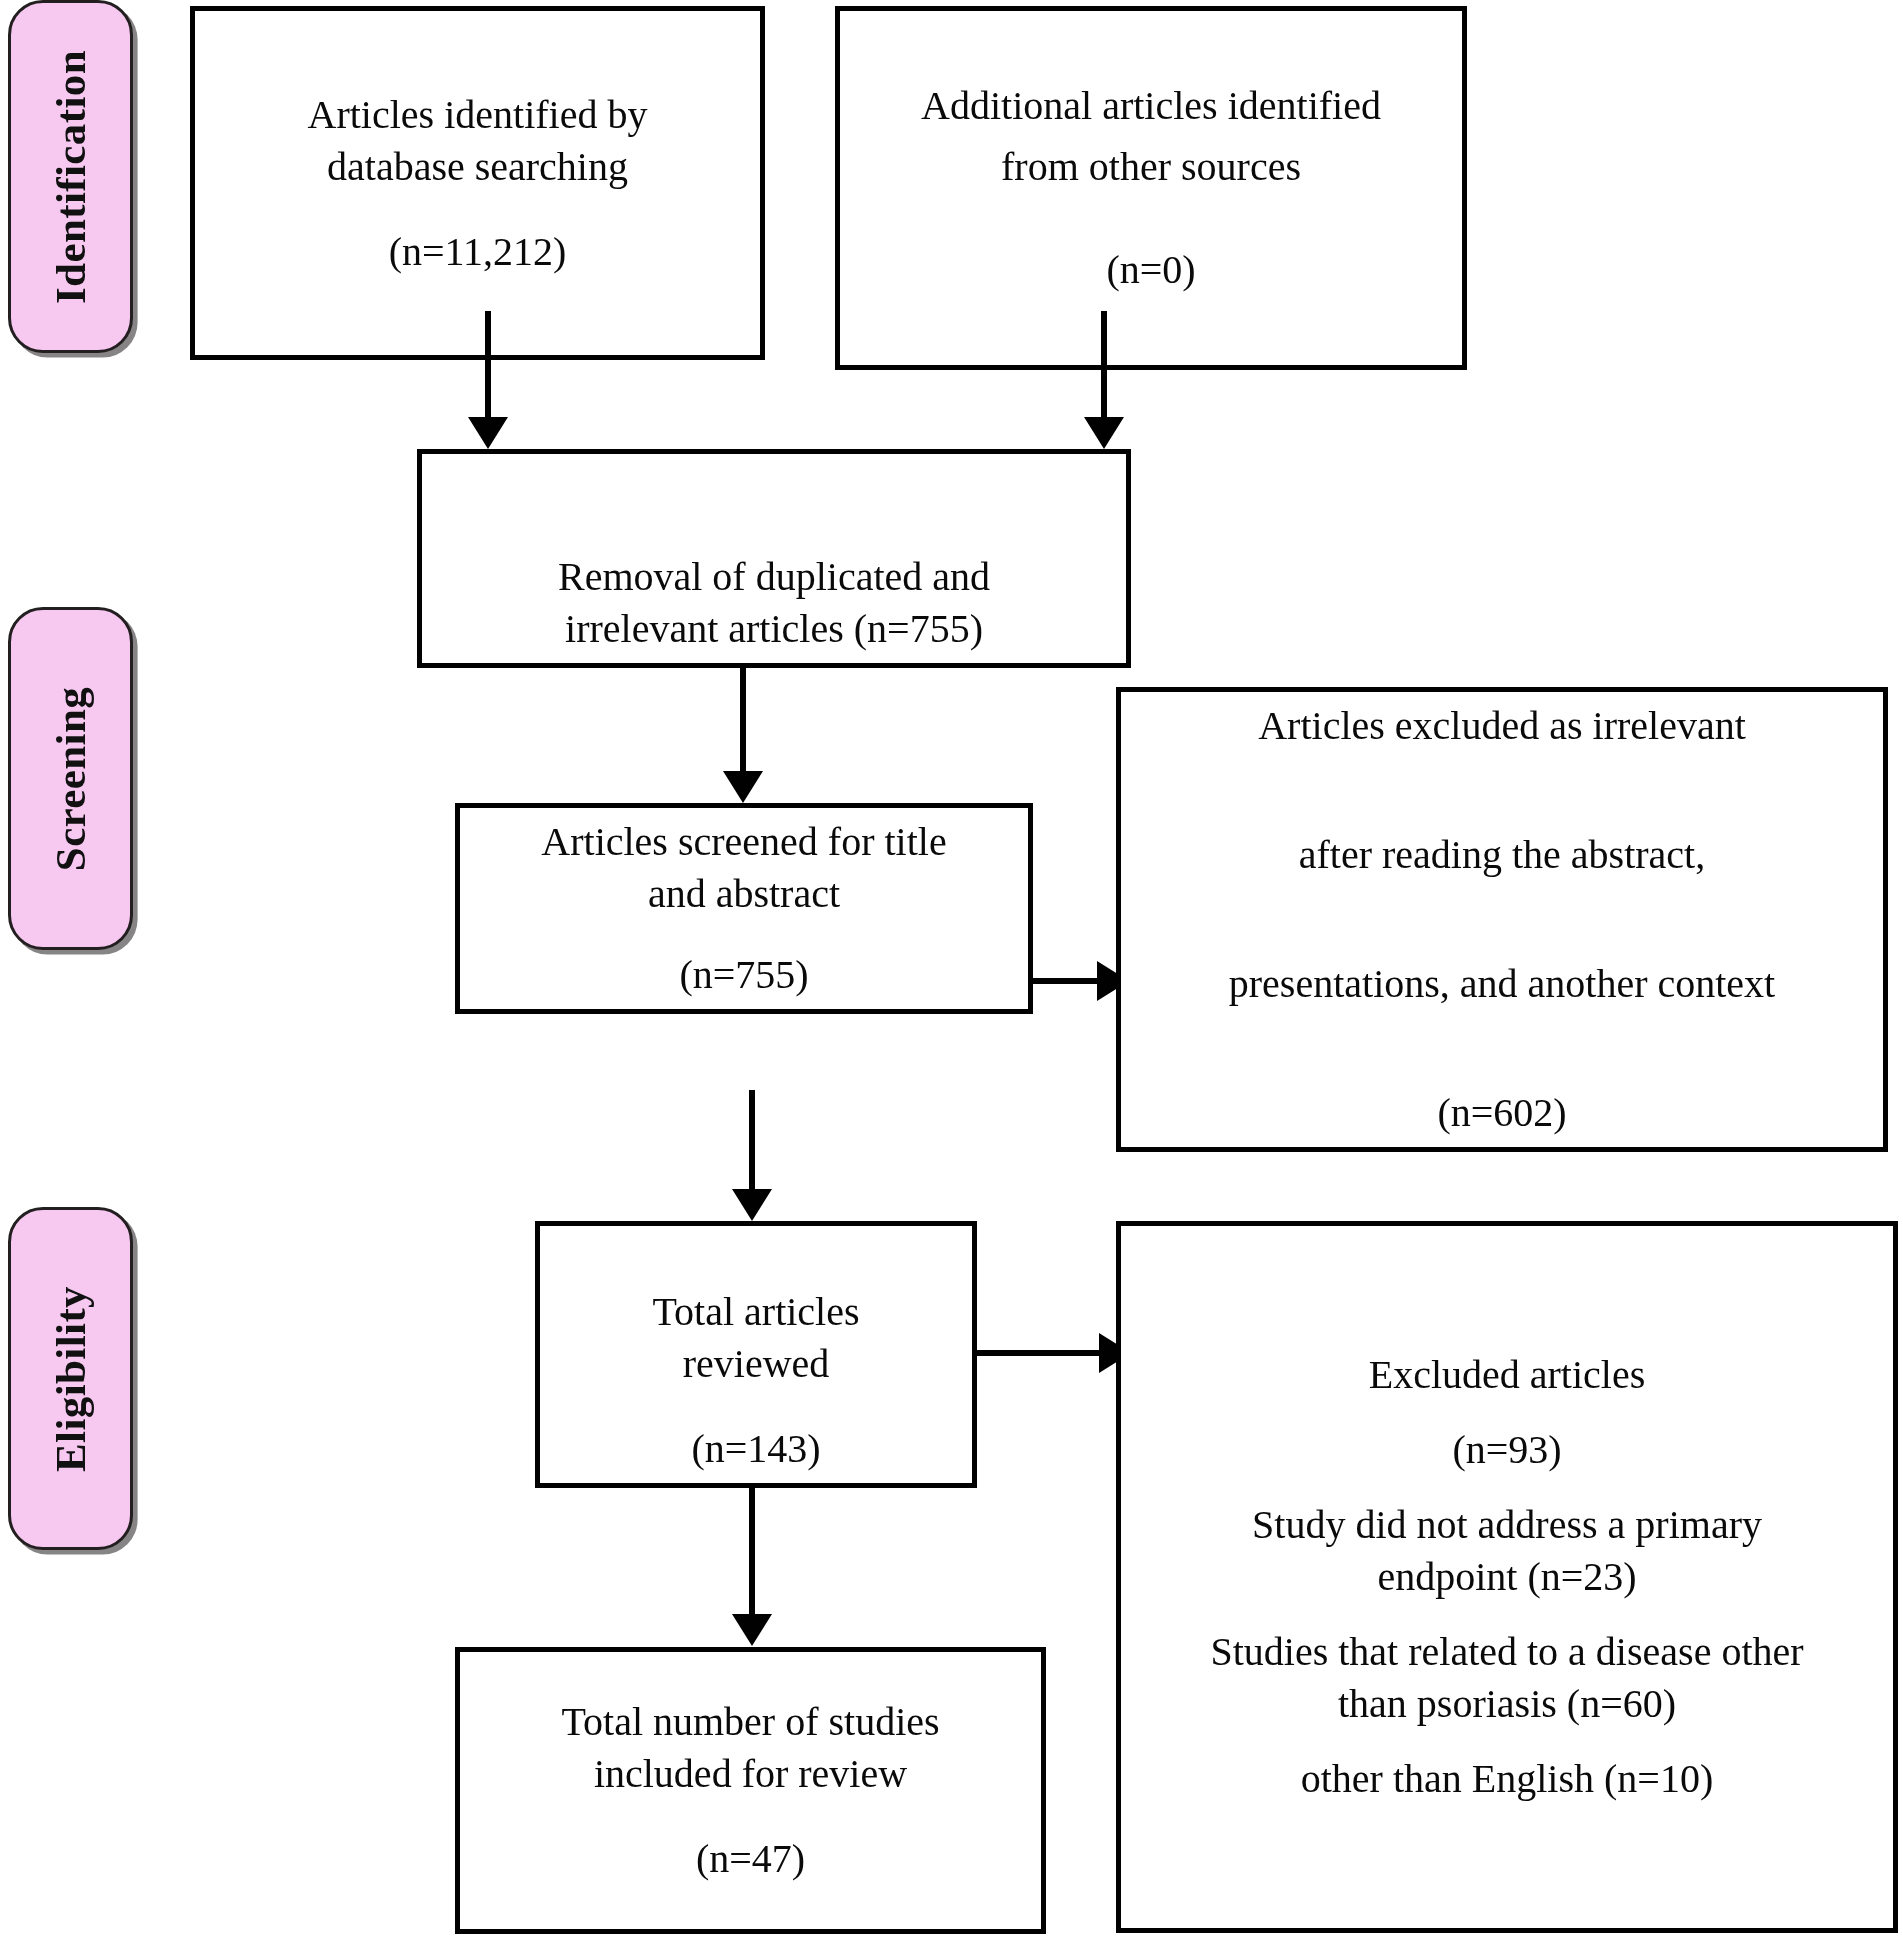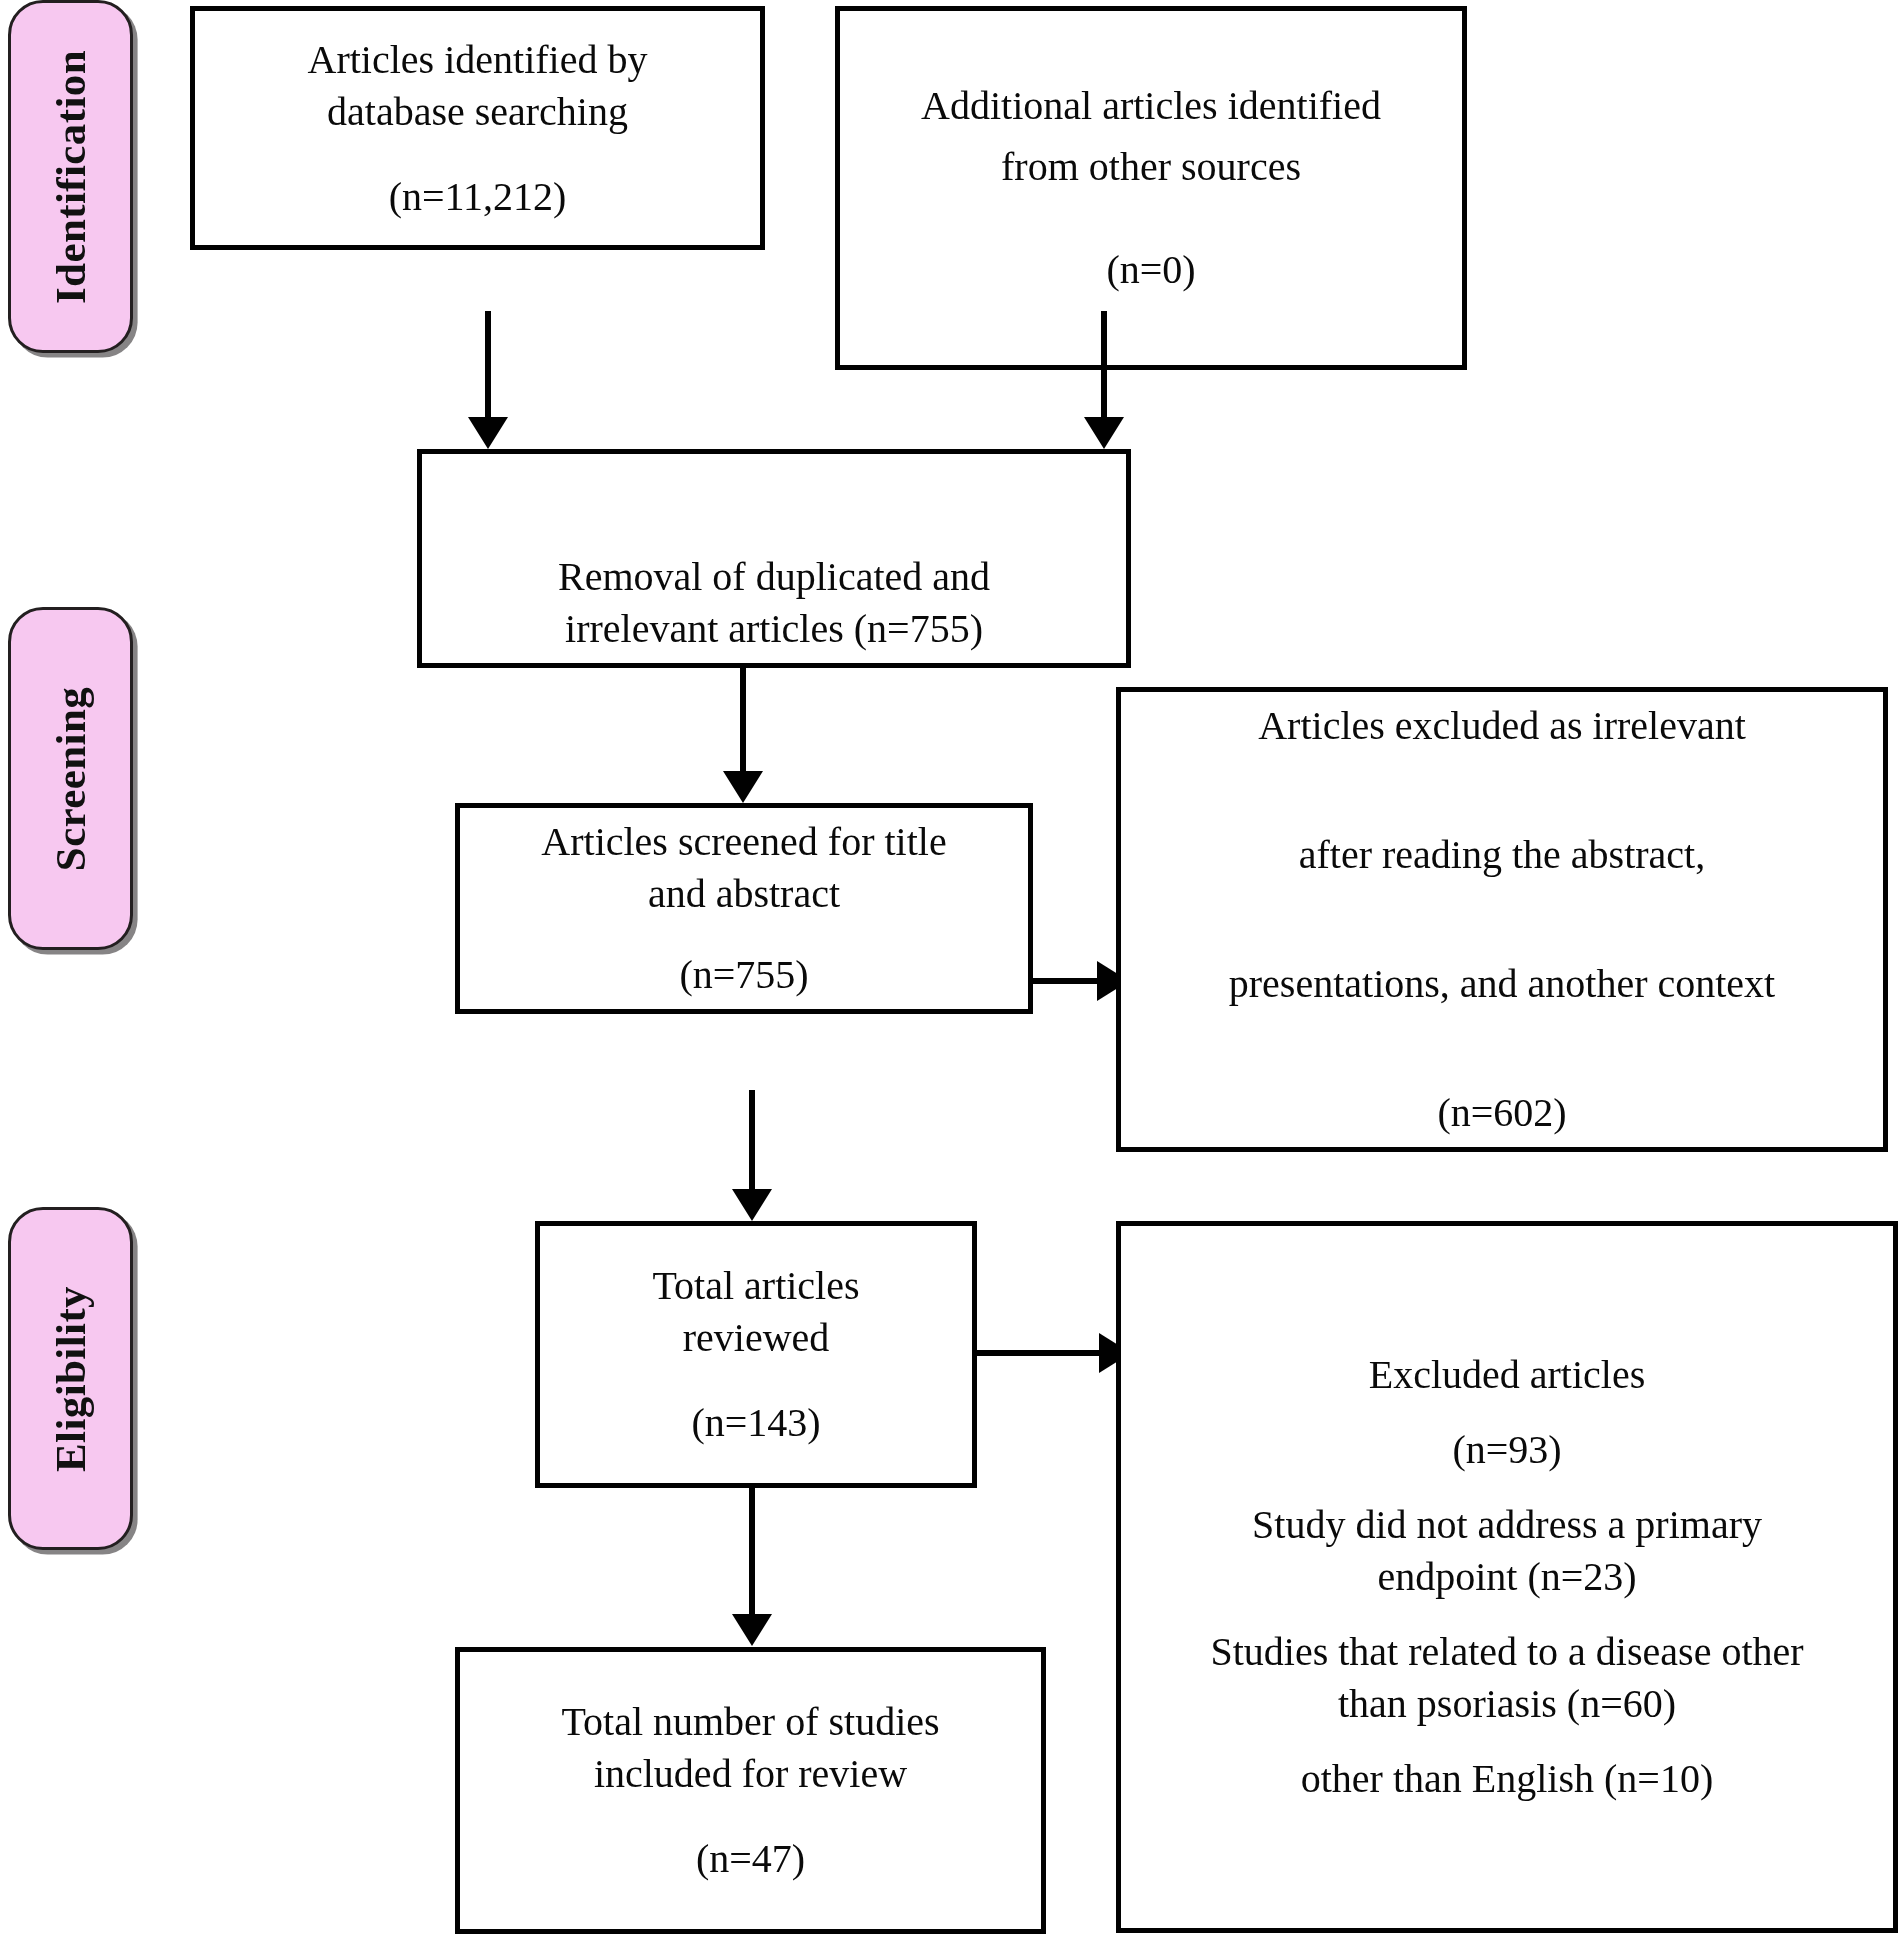--- a/index.html
+++ b/index.html
@@ -106,21 +106,21 @@
   </div>
 
   <div class="phase-bar" style="left:7.6px; top:607px; width:125px; height:343px;">
     <span class="phase-label">Screening</span>
   </div>
 
   <div class="phase-bar" style="left:7.6px; top:1207px; width:125px; height:343px;">
     <span class="phase-label">Eligibility</span>
   </div>
 
-  <div class="flow-box" style="left:190px; top:6px; width:575px; height:244px;">
+  <div class="flow-box" style="left:190px; top:6px; width:575px; height:354px;">
     <span class="line">Articles identified by</span>
     <span class="line">database searching</span>
     <span class="gap"></span>
     <span class="line">(n=11,212)</span>
   </div>
 
   <div class="flow-box" style="left:835px; top:6px; width:632px; height:364px;gap:9px;">
     <span class="line">Additional articles identified</span>
     <span class="line">from other sources</span>
     <span class="gap"></span>
@@ -164,21 +164,21 @@
     <span class="line">after reading the abstract,</span>
     <span class="line">presentations, and another context</span>
     <span class="line">(n=602)</span>
   </div>
 
   <div class="conn" style="left:732px; top:1090px; width:46px; height:137px;">
     <div class="shaft-v" style="left:16.7px; top:0; height:106px;"></div>
     <div class="head-down" style="left:0px; top:99px;"></div>
   </div>
 
-  <div class="flow-box" style="left:535px; top:1221px; width:442px; height:267px;">
+  <div class="flow-box" style="left:535px; top:1221px; width:442px; height:267px;justify-content:flex-end;">
     <span class="line">Total articles</span>
     <span class="line">reviewed</span>
     <span class="gap"></span>
     <span class="line">(n=143)</span>
   </div>
 
   <div class="conn" style="left:973px; top:1333px; width:159px; height:46px;">
     <div class="shaft-h" style="left:0px; top:16.7px; width:135px;"></div>
     <div class="head-right" style="left:126px; top:0px;"></div>
   </div>

